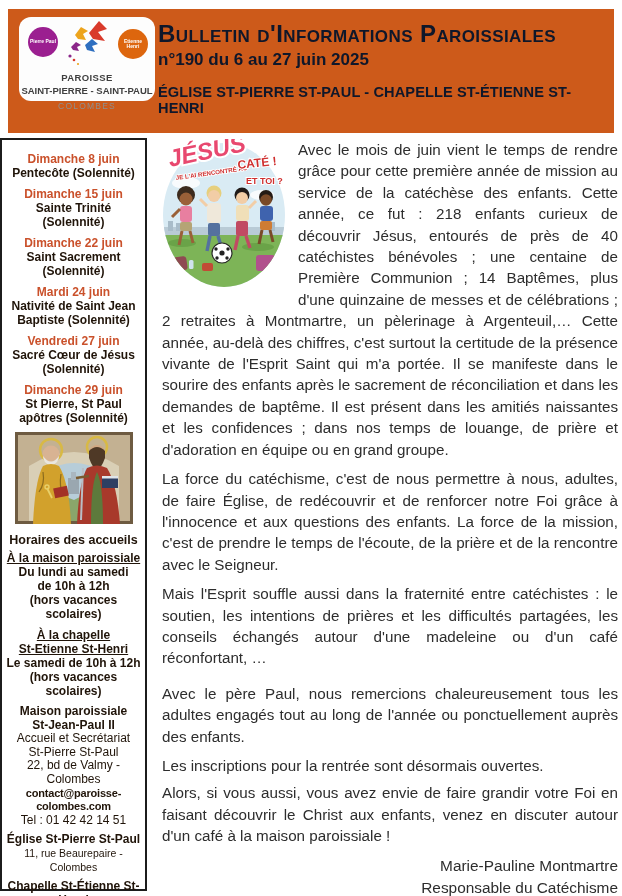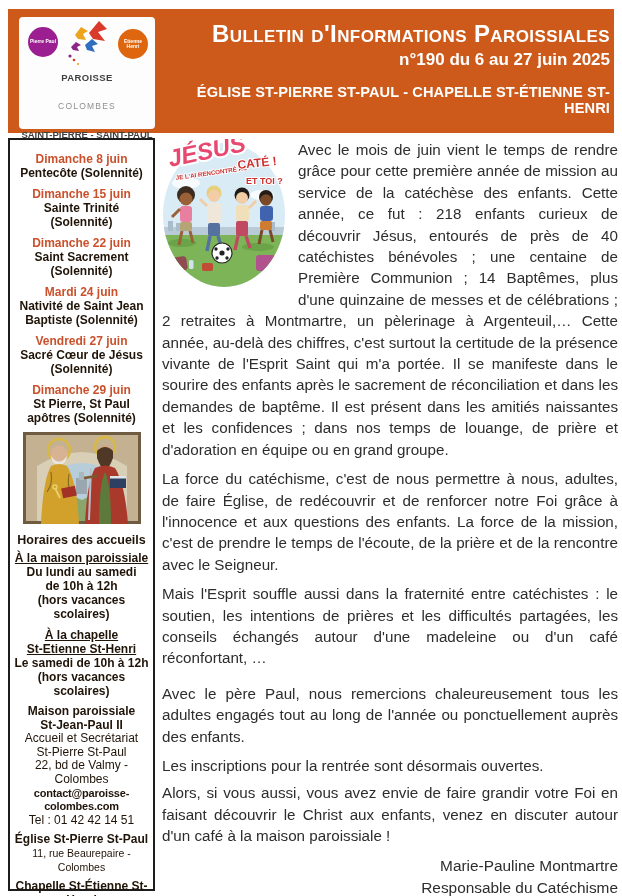--- a/index.html
+++ b/index.html
@@ -1,36 +1,36 @@
 <!DOCTYPE html>
 <html><head>
 <meta charset="utf-8">
 <style>
   html,body{margin:0;padding:0;}
   body{width:622px;height:896px;background:#ffffff;font-family:"Liberation Sans",sans-serif;}
   .page{position:relative;width:622px;height:896px;overflow:hidden;background:#fff;}
 
   
   .header{position:absolute;left:8px;top:9px;width:606px;height:124px;background:#cd5a1a;}
-  .logo-box{position:absolute;left:11px;top:8px;width:136px;height:112px;background:#fdfdfd;border-radius:4px;}
+  .logo-box{position:absolute;left:11px;top:8px;width:136px;height:84px;background:#fdfdfd;border-radius:12px;}
   .logo-circle{position:absolute;width:30px;height:30px;border-radius:50%;display:flex;align-items:center;justify-content:center;text-align:center;}
   .logo-circle.left{left:9px;top:10px;background:#9b1f90;}
   .logo-circle.right{right:7px;top:12px;background:#dd660e;}
   .lc-text{font-size:5px;font-weight:bold;color:#fff;line-height:1.1;}
   .birds{position:absolute;left:44px;top:2px;width:52px;height:48px;}
   .logo-l1{position:absolute;left:0;right:0;top:55px;text-align:center;font-size:9.5px;font-weight:bold;color:#3f3f3f;letter-spacing:.4px;}
-  .logo-l2{position:absolute;left:0;right:0;top:68px;text-align:center;font-size:9.5px;font-weight:bold;color:#3f3f3f;margin-top:44px;}
+  .logo-l2{position:absolute;left:0;right:0;top:68px;text-align:center;font-size:9.5px;font-weight:bold;color:#3f3f3f;}
   .logo-l3{position:absolute;left:0;right:0;top:84px;text-align:center;font-size:8.5px;color:#8f8f8f;letter-spacing:1.2px;}
-  .header-text{position:absolute;left:150px;right:4px;top:6px;bottom:4px;text-align:right;color:#ffffff;}
+  .header-text{position:absolute;left:150px;right:4px;top:6px;bottom:4px;text-align:left;color:#0f172a;}
   .title{font-size:24px;font-weight:bold;font-variant:small-caps;letter-spacing:.4px;line-height:1.15;margin-top:5px;}
   .subtitle{font-size:17px;font-weight:bold;margin-top:2px;}
   .banner-line{font-size:14.6px;font-weight:bold;margin-top:14px;letter-spacing:.1px;}
 
   
-  .sidebar{position:absolute;left:8px;top:138px;width:147px;height:753px;border:2px solid #1c1c1c;background:#fff;box-sizing:border-box;text-align:center;color:#201409;padding-top:12px;}
+  .sidebar{position:absolute;left:0;top:138px;width:147px;height:753px;border:2px solid #1c1c1c;background:#fff;box-sizing:border-box;text-align:center;color:#201409;padding-top:12px;}
   .agenda-item{margin-bottom:7px;padding:0 4px;}
   .a-date{color:#ca512b;font-weight:bold;font-size:12px;line-height:14px;}
   .a-event{font-weight:bold;font-size:12px;line-height:14px;}
   .saints{display:block;width:118px;height:92px;margin:5px auto 9px;}
   .h-title{font-weight:bold;font-size:12.5px;margin-bottom:4px;}
   .h-block{margin-bottom:7px;font-size:12px;line-height:14px;}
   .b{font-weight:bold;}
   .u{text-decoration:underline;}
   .contact{margin-bottom:6px;font-size:12px;line-height:13.6px;padding:0 2px;}
   .small{font-size:10.5px;}

